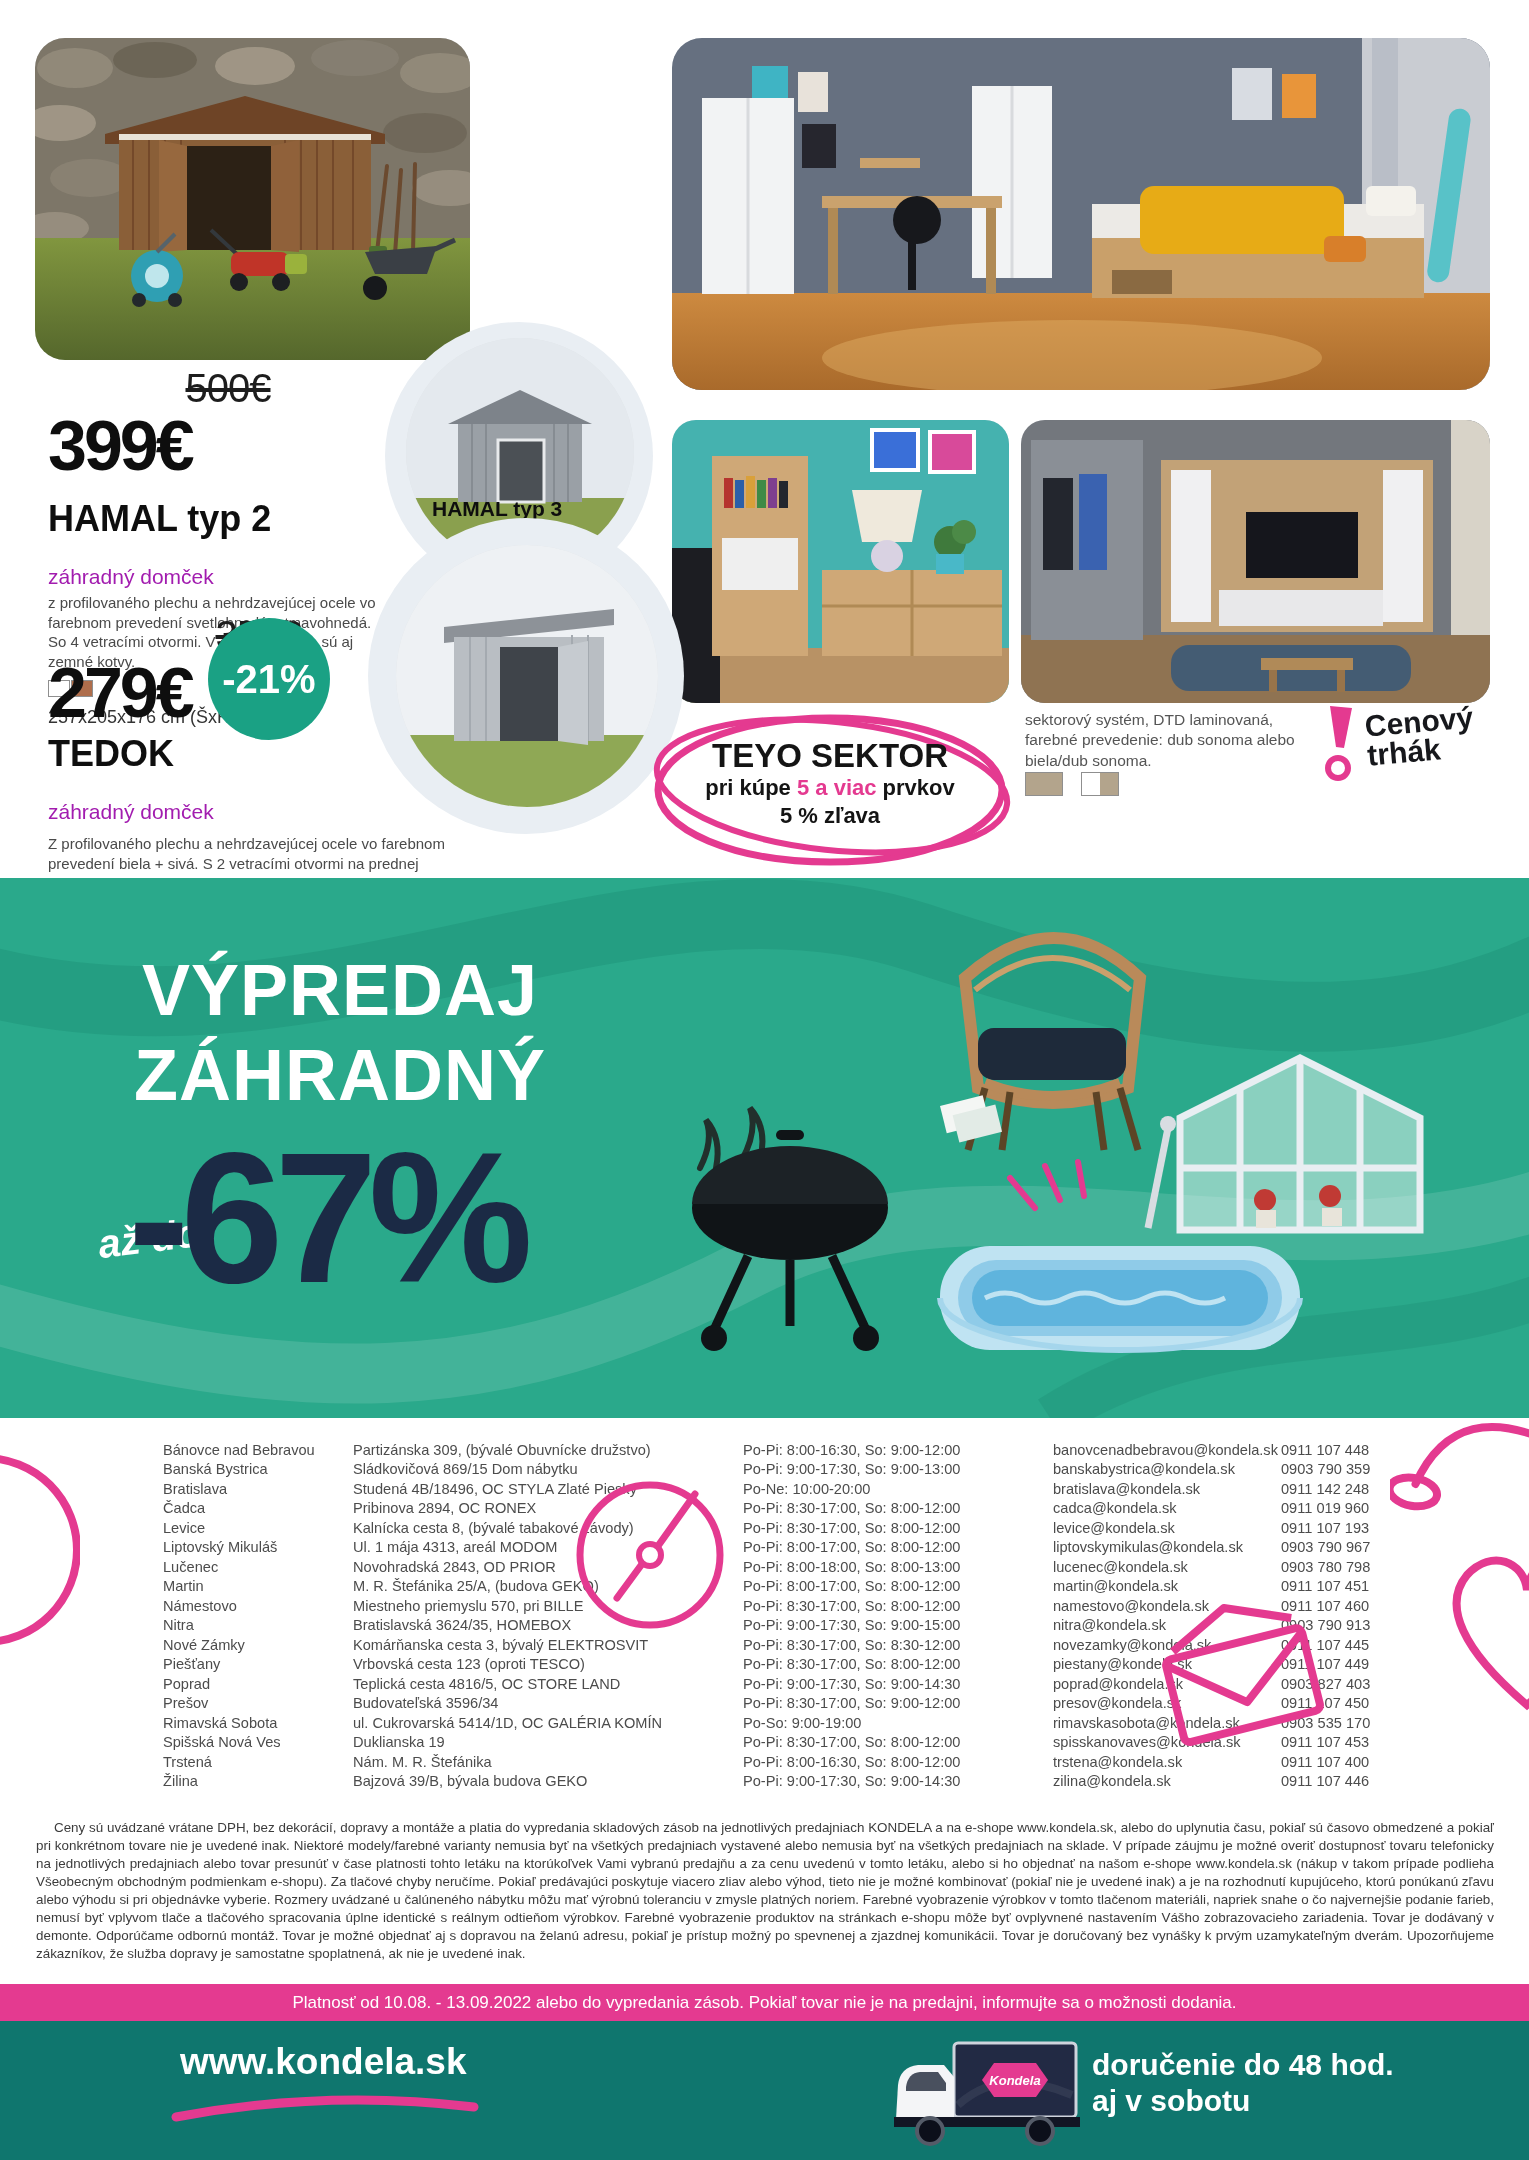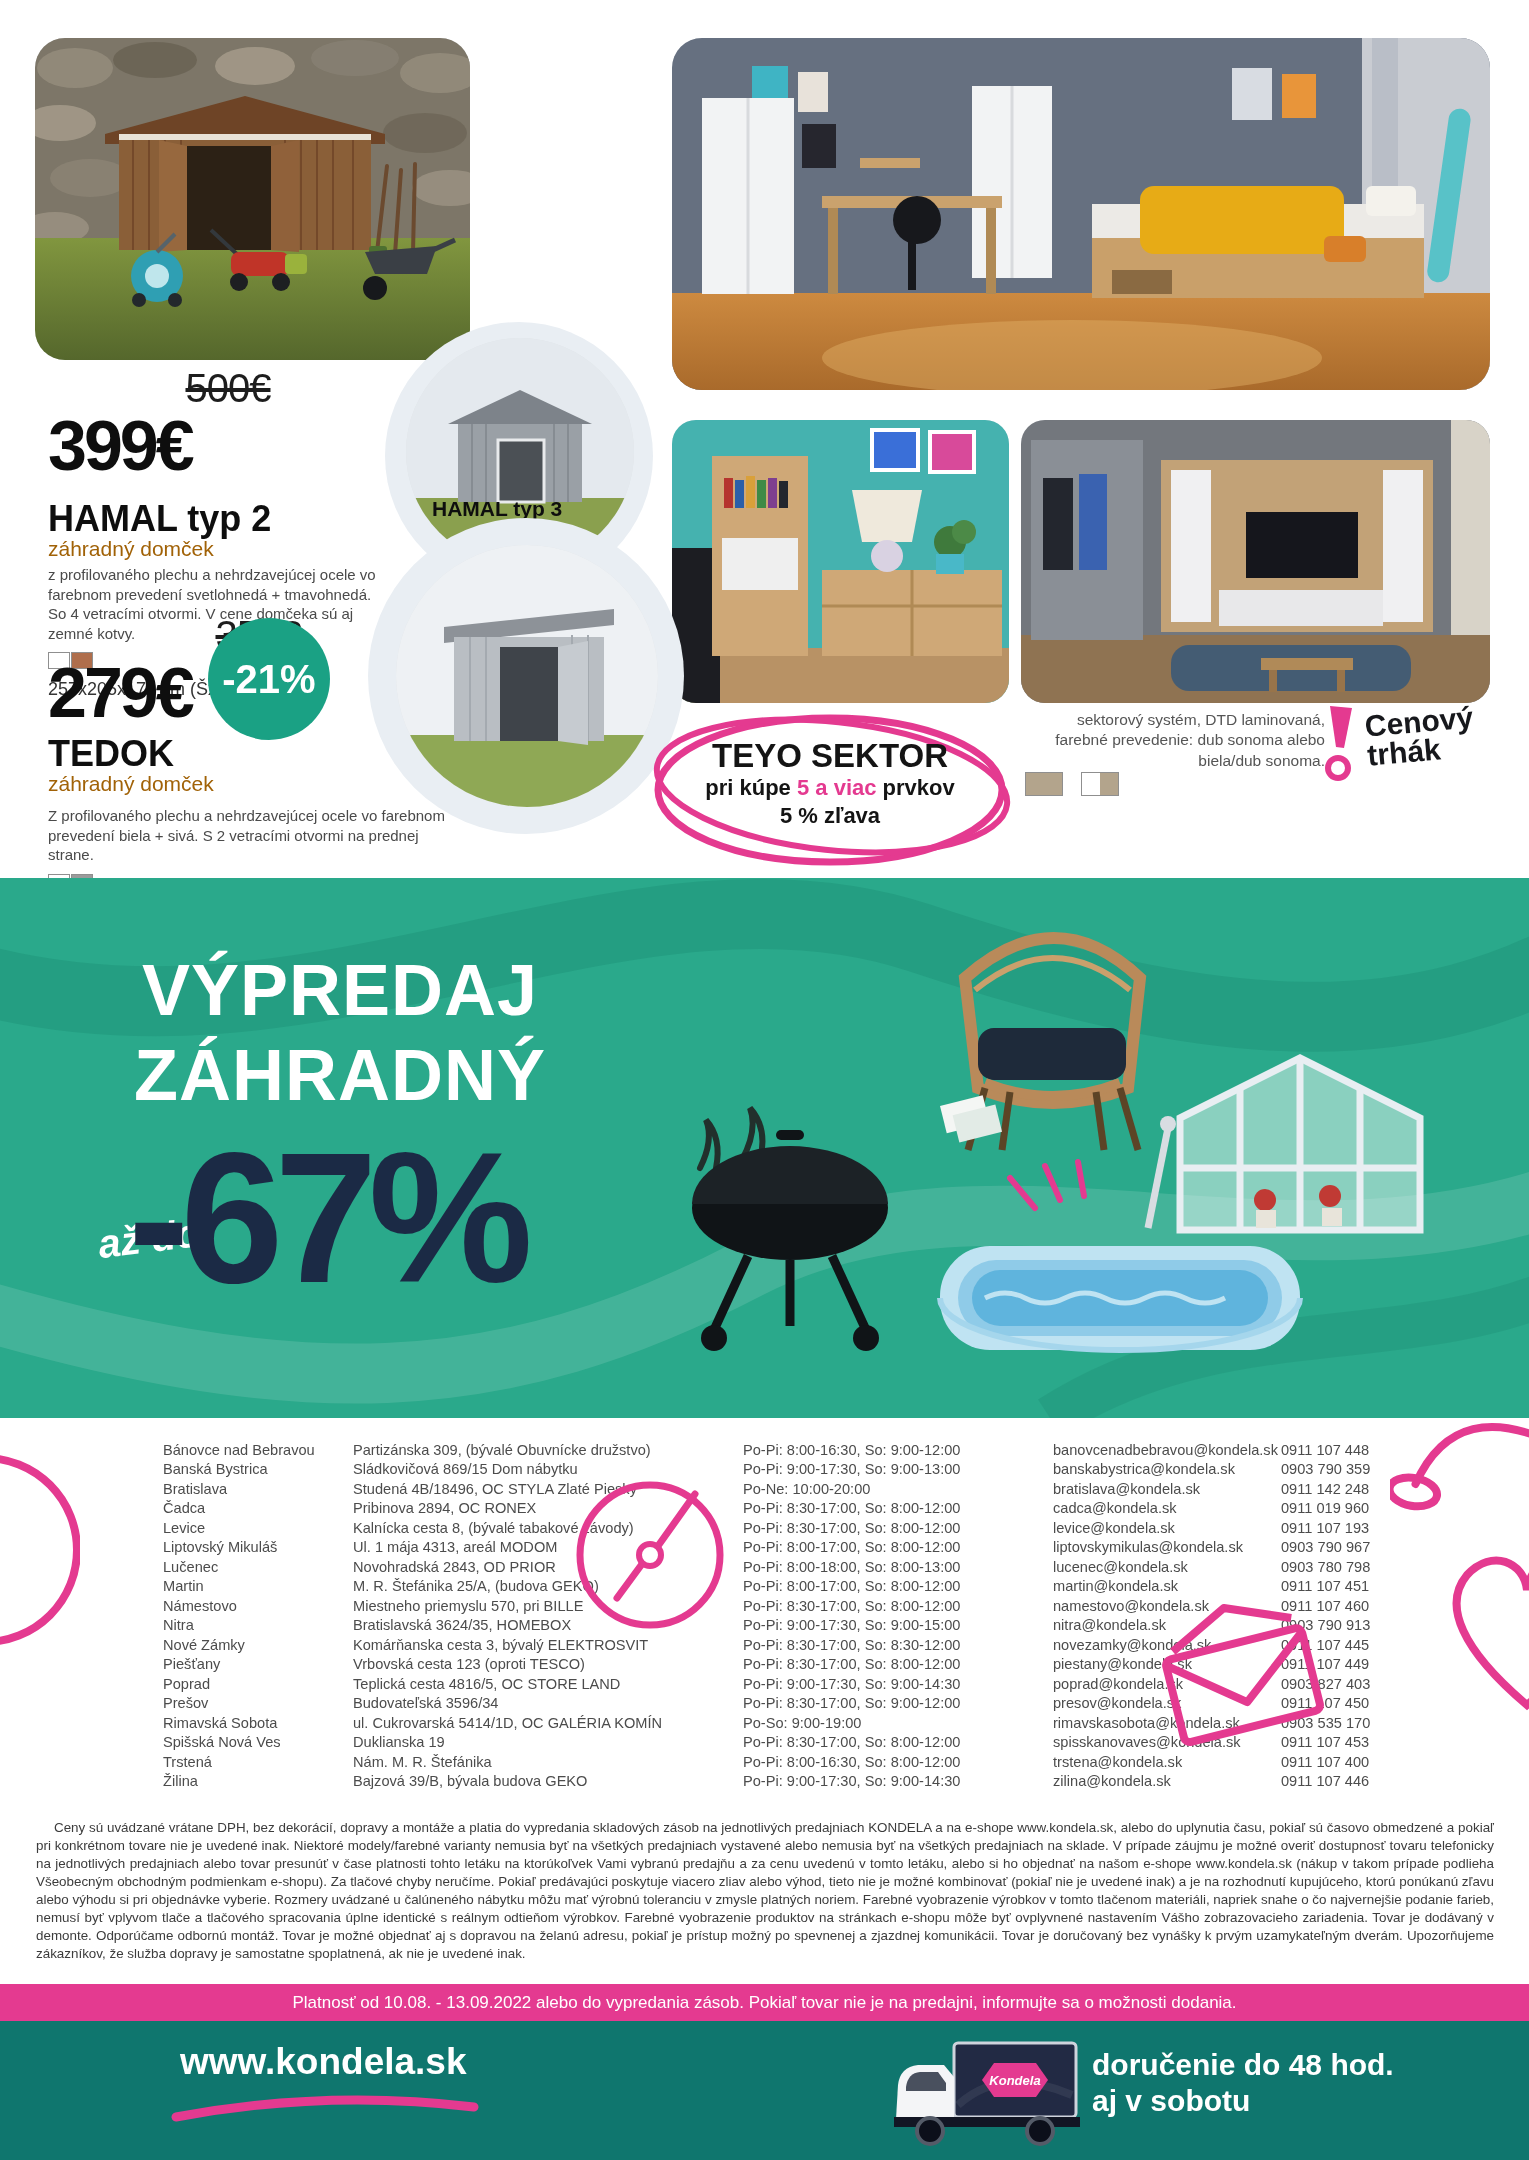--- a/index.html
+++ b/index.html
@@ -9,21 +9,21 @@
   .photo{position:absolute;overflow:hidden;background:#dfe3e6;}
   .round30{border-radius:30px;}
   .round24{border-radius:24px;}
   .circle{border-radius:50%;}
   
   .old-price{font-size:40px;color:#1d1d1d;text-decoration:line-through;letter-spacing:-1px;text-align:center;}
   .price{font-size:70px;font-weight:700;color:#0e0e0e;letter-spacing:-3px;line-height:1;}
   .badge{position:absolute;border-radius:50%;background:#1aa184;color:#fff;display:flex;
          align-items:center;justify-content:center;font-weight:700;}
   .prod-name{font-size:36px;font-weight:700;color:#0e0e0e;line-height:1;}
-  .prod-sub{font-size:21px;color:#a16207;}
+  .prod-sub{font-size:21px;color:#a21caf;margin-top:28px;}
   .prod-desc{font-size:15px;color:#4a4a4a;line-height:1.3;}
   .dims{font-size:18px;color:#343434;}
   .swatch{display:inline-block;width:20px;height:15px;border:1px solid #8f8f8f;vertical-align:middle;margin-right:4px;}
   .variant-label{font-size:21px;font-weight:700;color:#0e0e0e;}
   
   .teyo-text{position:absolute;text-align:center;}
   .teyo-name{font-size:33px;font-weight:700;color:#141414;line-height:1.1;}
   .teyo-line{font-size:22px;font-weight:700;color:#141414;line-height:1.25;}
   .hl{color:#e43a90;}
   .sector-note{font-size:15.5px;color:#555;line-height:1.32;}
@@ -278,21 +278,21 @@
   <svg class="abs" style="left:640px;top:698px;" width="380" height="180" viewBox="0 0 380 180">
     <ellipse cx="190" cy="92" rx="172" ry="72" fill="none" stroke="#e43a90" stroke-width="7"></ellipse>
     <ellipse cx="192" cy="88" rx="176" ry="64" fill="none" stroke="#e43a90" stroke-width="6" transform="rotate(6 192 88)"></ellipse>
   </svg>
   <div class="teyo-text" style="left:665px;top:738px;width:330px;">
     <div class="teyo-name">TEYO SEKTOR</div>
     <div class="teyo-line"><span>pri kúpe </span><span class="hl">5 a viac</span><span> prvkov</span></div>
     <div class="teyo-line">5 % zľava</div>
   </div>
 
-  <div class="abs sector-note" style="left:1025px;top:710px;width:300px;text-align:right;">sektorový systém, DTD laminovaná, farebné prevedenie: dub sonoma alebo biela/dub sonoma.</div>
+  <div class="abs sector-note" style="left:1025px;top:710px;width:300px;">sektorový systém, DTD laminovaná, farebné prevedenie: dub sonoma alebo biela/dub sonoma.</div>
   <div class="abs" style="left:1025px;top:772px;">
     <span class="swatch" style="width:36px;height:22px;background:#b3a48c;"></span>
     <span class="swatch" style="width:36px;height:22px;background:linear-gradient(90deg,#ffffff 50%,#b3a48c 50%);margin-left:10px;"></span>
   </div>
   <svg class="abs" style="left:1318px;top:702px;" width="46" height="86" viewBox="0 0 46 86">
     <polygon points="12,4 34,6 26,46 18,45" fill="#e43a90"></polygon>
     <circle cx="20" cy="66" r="10" fill="none" stroke="#e43a90" stroke-width="6"></circle>
   </svg>
   <div class="abs trhak-text" style="left:1366px;top:708px;">
     <div>Cenový</div>

